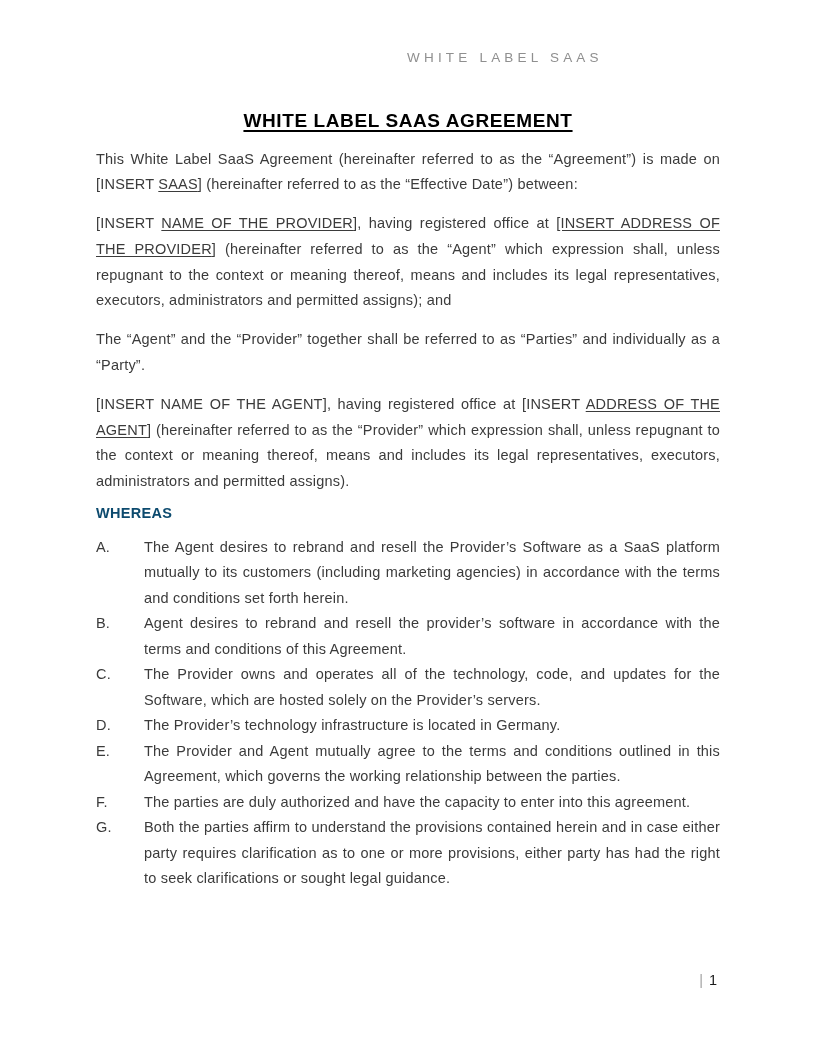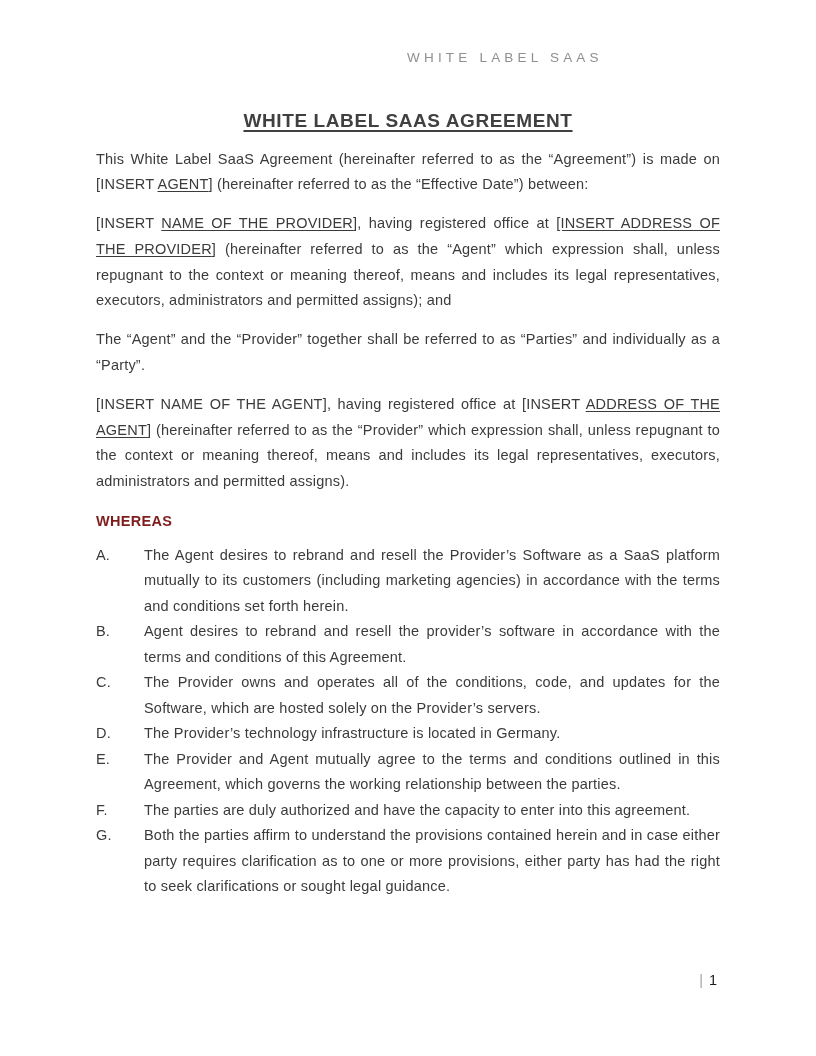--- a/index.html
+++ b/index.html
@@ -30,44 +30,44 @@
   }
   .doc-header .hline { display: block; white-space: nowrap; }
   .doc-header .hline1 { margin-left: 311px; }
   
   .doc-title {
     margin-top: 40px;
     text-align: center;
     font-size: 19px;
     font-weight: 700;
     letter-spacing: 0.6px;
-    color: #404040;
+    color: #000000;
     line-height: 26px;
   }
   .doc-title .title-text {
     text-decoration: underline;
     text-decoration-thickness: 2px;
     text-underline-offset: 3px;
   }
   
   .body-copy .para {
     margin: 13px 0 0 0;
     text-align: justify;
     font-size: 14.5px;
     line-height: 25.8px;
     letter-spacing: 0.2px;
     color: #3b3b3b;
   }
   .u { text-decoration: underline; text-underline-offset: 2px; }
   .whereas {
-    margin-top: 14px;
+    margin-top: 6px;
     font-size: 14.5px;
     font-weight: 700;
     line-height: 25.8px;
-    color: #7f1d1d;
+    color: #0c4a6e;
     letter-spacing: 0.3px;
   }
   
   .recitals { margin-top: 8px; }
   .recital {
     display: flex;
     font-size: 14.5px;
     line-height: 25.5px;
     letter-spacing: 0.2px;
     color: #3b3b3b;
@@ -89,40 +89,40 @@
 
 <div class="page">
 
   <div class="doc-header">
     <span class="hline hline1">WHITE LABEL SAAS</span>
   </div>
 
   <h1 class="doc-title"><span class="title-text">WHITE LABEL SAAS AGREEMENT</span></h1>
 
   <div class="body-copy">
-      <p class="para"><span>This White Label SaaS Agreement (hereinafter referred to as the “Agreement”) is made on [INSERT </span><span class="u">AGENT</span><span>] (hereinafter referred to as the “Effective Date”) between:</span></p>
+      <p class="para"><span>This White Label SaaS Agreement (hereinafter referred to as the “Agreement”) is made on [INSERT </span><span class="u">SAAS</span><span>] (hereinafter referred to as the “Effective Date”) between:</span></p>
       <p class="para"><span>[INSERT </span><span class="u">NAME OF THE PROVIDER</span><span>], having registered office at </span><span class="u">[INSERT ADDRESS OF THE PROVIDER</span><span>] (hereinafter referred to as the “Agent” which expression shall, unless repugnant to the context or meaning thereof, means and includes its legal representatives, executors, administrators and permitted assigns); and</span></p>
       <p class="para"><span>The “Agent” and the “Provider” together shall be referred to as “Parties” and individually as a “Party”.</span></p>
       <p class="para"><span>[INSERT NAME OF THE AGENT], having registered office at [INSERT </span><span class="u">ADDRESS OF THE AGENT</span><span>] (hereinafter referred to as the “Provider” which expression shall, unless repugnant to the context or meaning thereof, means and includes its legal representatives, executors, administrators and permitted assigns).</span></p>
     </div>
 
   <div class="whereas">WHEREAS</div>
 
   <div class="recitals">
       <div class="recital">
         <span class="rlabel">A.</span>
         <span class="rtext">The Agent desires to rebrand and resell the Provider’s Software as a SaaS platform mutually to its customers (including marketing agencies) in accordance with the terms and conditions set forth herein.</span>
       </div>
       <div class="recital">
         <span class="rlabel">B.</span>
         <span class="rtext">Agent desires to rebrand and resell the provider’s software in accordance with the terms and conditions of this Agreement.</span>
       </div>
       <div class="recital">
         <span class="rlabel">C.</span>
-        <span class="rtext">The Provider owns and operates all of the conditions, code, and updates for the Software, which are hosted solely on the Provider’s servers.</span>
+        <span class="rtext">The Provider owns and operates all of the technology, code, and updates for the Software, which are hosted solely on the Provider’s servers.</span>
       </div>
       <div class="recital">
         <span class="rlabel">D.</span>
         <span class="rtext">The Provider’s technology infrastructure is located in Germany.</span>
       </div>
       <div class="recital">
         <span class="rlabel">E.</span>
         <span class="rtext">The Provider and Agent mutually agree to the terms and conditions outlined in this Agreement, which governs the working relationship between the parties.</span>
       </div>
       <div class="recital">

